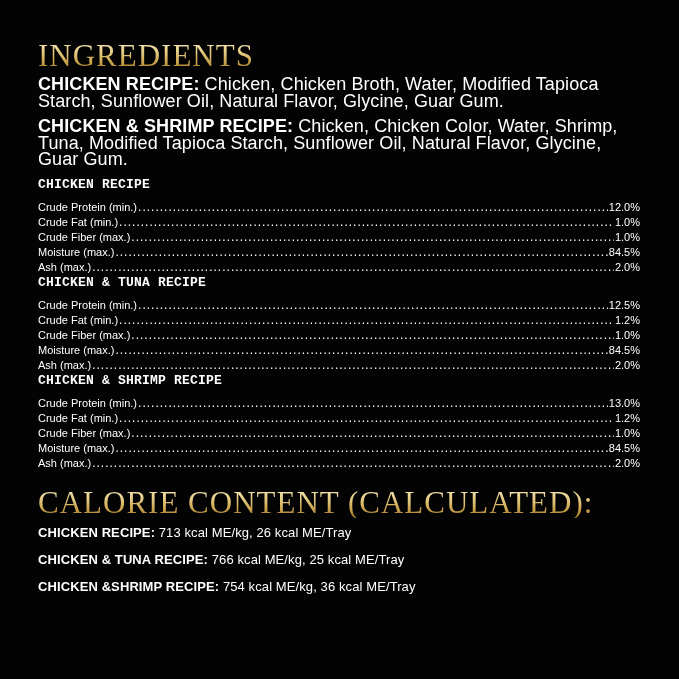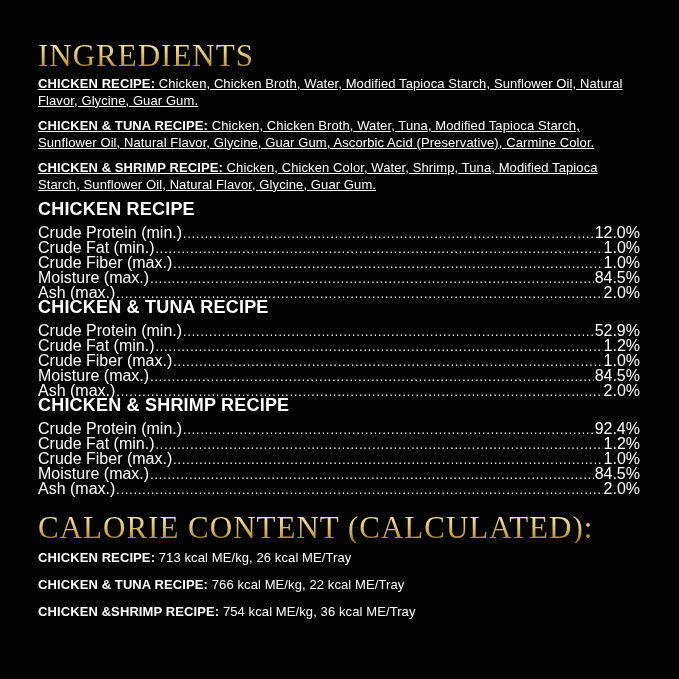--- a/index.html
+++ b/index.html
@@ -29,40 +29,40 @@
     transform:scaleY(1.04);
     transform-origin:left top;
   }
   .section-title-wrap { margin:0; }
   #ingredients-title-wrap { margin-bottom:6px; }
   #ga-title-wrap { margin-top:0; margin-bottom:5px; }
   #cal-title-wrap { margin-top:24px; margin-bottom:8px; }
 
   .ing-para {
     margin:0 0 9px 0;
-    font-size:13px;
+    font-size:18px;
     line-height:16.5px;
     letter-spacing:0.1px;
-    text-decoration:underline;
   }
   .ing-para:last-of-type { margin-bottom:12px; }
   .bold-label { font-weight:bold; }
 
   .recipe-block { margin-bottom:8px; }
   .recipe-name {
-    font-size:18px;
+    font-size:13px;
     font-weight:bold;
     line-height:15px;
     margin:0 0 0 0;
     letter-spacing:0.2px;
+    font-family:Liberation Mono, monospace;
   }
   .ga-row {
     display:flex;
     align-items:baseline;
-    font-size:16px;
+    font-size:11px;
     line-height:15px;
     height:15px;
   }
   .ga-label { white-space:nowrap; flex:0 0 auto; }
   .ga-dots {
     flex:1 1 auto;
     overflow:hidden;
     white-space:nowrap;
     margin:0 1px;
     min-width:10px;
@@ -85,21 +85,20 @@
 </head>
 <body>
 
 <div class="page">
 
   <div class="section-title-wrap" id="ingredients-title-wrap">
     <h1 class="gold-title">INGREDIENTS</h1>
   </div>
 
   <p class="ing-para"><span class="bold-label">CHICKEN RECIPE:</span><span> Chicken, Chicken Broth, Water, Modified Tapioca Starch, Sunflower Oil, Natural Flavor, Glycine, Guar Gum.</span></p>
-  <p class="ing-para"><span class="bold-label">CHICKEN &amp; TUNA RECIPE:</span><span> Chicken, Chicken Broth, Water, Tuna, Modified Tapioca Starch, Sunflower Oil, Natural Flavor, Glycine, Guar Gum, Ascorbic Acid (Preservative), Carmine Color.</span></p>
   <p class="ing-para"><span class="bold-label">CHICKEN &amp; SHRIMP RECIPE:</span><span> Chicken, Chicken Color, Water, Shrimp, Tuna, Modified Tapioca Starch, Sunflower Oil, Natural Flavor, Glycine, Guar Gum.</span></p>
 
 
   <div class="recipe-block">
     <div class="recipe-name">CHICKEN RECIPE</div>
     <div class="ga-row">
         <span class="ga-label">Crude Protein (min.)</span>
         <span class="ga-dots"></span>
         <span class="ga-value">12.0%</span>
       </div>
@@ -123,21 +122,21 @@
         <span class="ga-dots"></span>
         <span class="ga-value">2.0%</span>
       </div>
   </div>
 
   <div class="recipe-block">
     <div class="recipe-name">CHICKEN &amp; TUNA RECIPE</div>
     <div class="ga-row">
         <span class="ga-label">Crude Protein (min.)</span>
         <span class="ga-dots"></span>
-        <span class="ga-value">52.9%</span>
+        <span class="ga-value">12.5%</span>
       </div>
     <div class="ga-row">
         <span class="ga-label">Crude Fat (min.)</span>
         <span class="ga-dots"></span>
         <span class="ga-value">1.2%</span>
       </div>
     <div class="ga-row">
         <span class="ga-label">Crude Fiber (max.)</span>
         <span class="ga-dots"></span>
         <span class="ga-value">1.0%</span>
@@ -152,21 +151,21 @@
         <span class="ga-dots"></span>
         <span class="ga-value">2.0%</span>
       </div>
   </div>
 
   <div class="recipe-block">
     <div class="recipe-name">CHICKEN &amp; SHRIMP RECIPE</div>
     <div class="ga-row">
         <span class="ga-label">Crude Protein (min.)</span>
         <span class="ga-dots"></span>
-        <span class="ga-value">92.4%</span>
+        <span class="ga-value">13.0%</span>
       </div>
     <div class="ga-row">
         <span class="ga-label">Crude Fat (min.)</span>
         <span class="ga-dots"></span>
         <span class="ga-value">1.2%</span>
       </div>
     <div class="ga-row">
         <span class="ga-label">Crude Fiber (max.)</span>
         <span class="ga-dots"></span>
         <span class="ga-value">1.0%</span>
@@ -181,16 +180,16 @@
         <span class="ga-dots"></span>
         <span class="ga-value">2.0%</span>
       </div>
   </div>
 
   <div class="section-title-wrap" id="cal-title-wrap">
     <h1 class="gold-title">CALORIE CONTENT (CALCULATED):</h1>
   </div>
 
   <p class="cal-line"><span class="bold-label">CHICKEN RECIPE:</span><span> 713 kcal ME/kg, 26 kcal ME/Tray</span></p>
-  <p class="cal-line"><span class="bold-label">CHICKEN &amp; TUNA RECIPE:</span><span> 766 kcal ME/kg, 22 kcal ME/Tray</span></p>
+  <p class="cal-line"><span class="bold-label">CHICKEN &amp; TUNA RECIPE:</span><span> 766 kcal ME/kg, 25 kcal ME/Tray</span></p>
   <p class="cal-line"><span class="bold-label">CHICKEN &amp;SHRIMP RECIPE:</span><span> 754 kcal ME/kg, 36 kcal ME/Tray</span></p>
 
 </div>
 
 </body></html>

